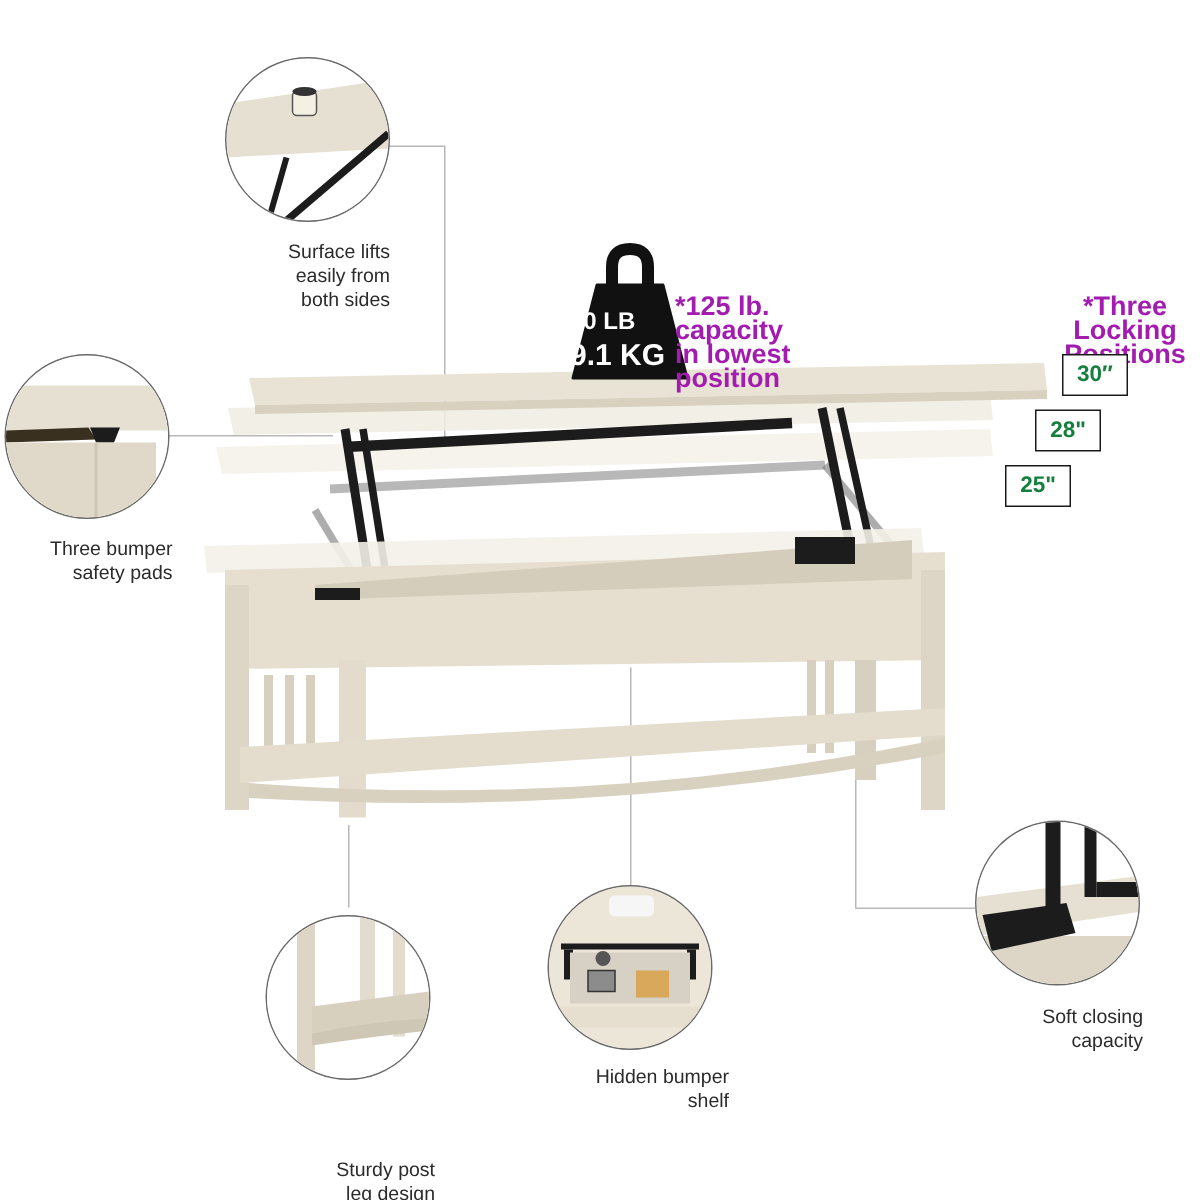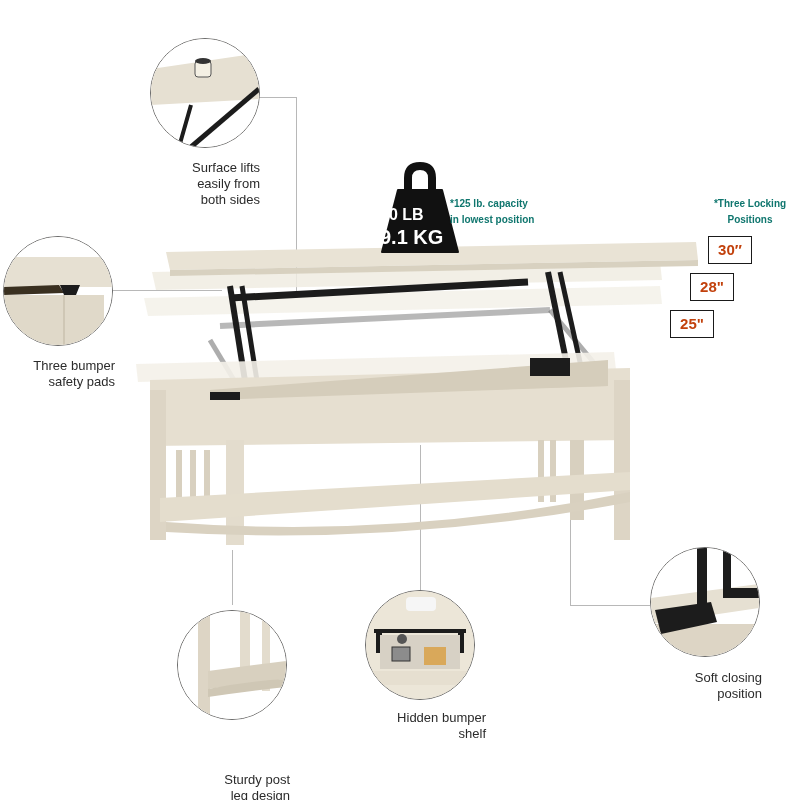--- a/index.html
+++ b/index.html
@@ -1,22 +1,22 @@
 <!DOCTYPE html>
 <html><head>
 <meta charset="utf-8">
 <style>
   html, body { margin: 0; padding: 0; background: #ffffff; }
   body { width: 800px; height: 800px; position: relative; overflow: hidden; font-family: "Liberation Sans", "DejaVu Sans", sans-serif; color: #2a2a2a; }
   .abs { position: absolute; }
   .callout-circle { position: absolute; border-radius: 50%; border: 1px solid #6a6a6a; overflow: hidden; background: #f3efe6; }
   .caption { position: absolute; text-align: right; font-size: 13px; line-height: 16px; color: #2b2b2b; white-space: pre-line; }
   .line { position: absolute; background: #b8b8b8; }
-  .pos-box { position: absolute; border: 1.5px solid #1a1a1a; background: #fff; font-weight: bold; font-size: 15px; text-align: center; color: #c2410c; }
-  .bold-note { position: absolute; font-weight: bold; font-size: 10px; line-height: 16px; color: #0f766e; text-align: center; white-space: pre-line; }
+  .pos-box { position: absolute; border: 1.5px solid #1a1a1a; background: #fff; font-weight: bold; font-size: 15px; text-align: center; color: #15803d; }
+  .bold-note { position: absolute; font-weight: bold; font-size: 18px; line-height: 16px; color: #a21caf; text-align: center; white-space: pre-line; }
   svg { display: block; }
 </style>
 </head>
 <body>
 
 <div class="line" style="left:258px; top:97px; width:38px; height:1px;"></div>
 <div class="line" style="left:296px; top:97px; width:1px; height:200px;"></div>
 <div class="line" style="left:112px; top:290px; width:110px; height:1px;"></div>
 <div class="line" style="left:232px; top:550px; width:1px; height:55px;"></div>
 <div class="line" style="left:420px; top:445px; width:1px; height:148px;"></div>
@@ -148,13 +148,13 @@
     <rect width="108" height="108" fill="#ffffff"></rect>
     <polygon points="0,50 108,36 108,60 0,76" fill="#e6e0d2"></polygon>
     <rect x="0" y="76" width="108" height="32" fill="#ddd5c5"></rect>
     <rect x="46" y="0" width="10" height="70" fill="#1c1c1c"></rect>
     <rect x="72" y="0" width="8" height="50" fill="#1c1c1c"></rect>
     <polygon points="4,62 60,54 66,74 10,86" fill="#1c1c1c"></polygon>
     <rect x="80" y="40" width="28" height="10" fill="#1c1c1c"></rect>
   </svg>
 </div>
 <div class="caption" style="left:646px; top:670px; width:116px;">Soft closing
-position</div>
+capacity</div>
 
 </body></html>

